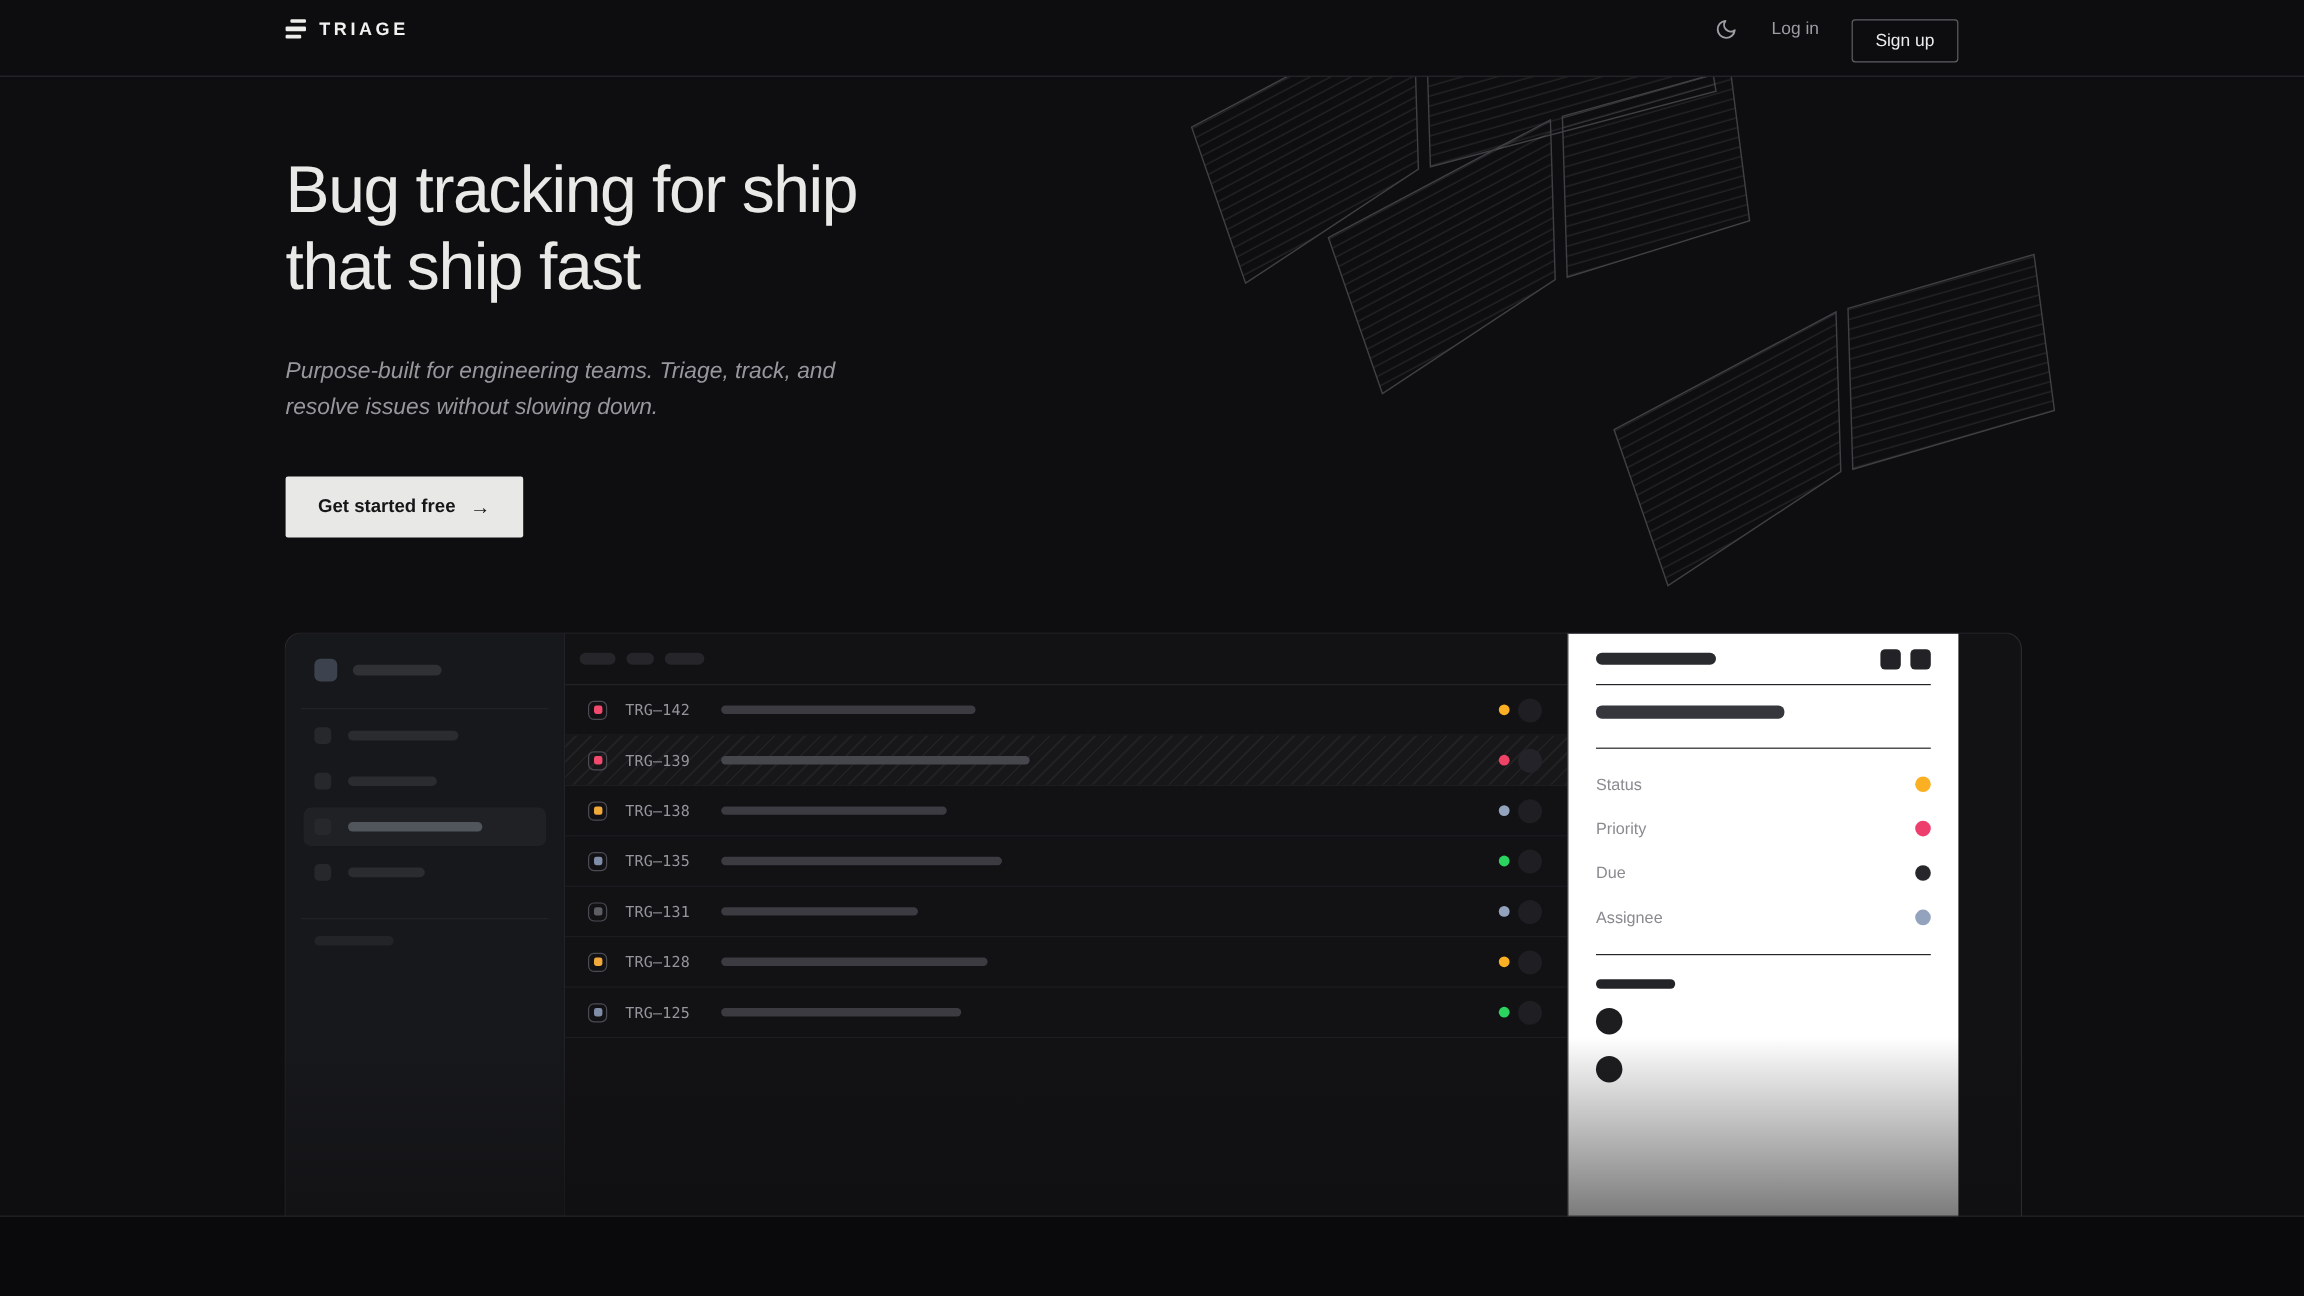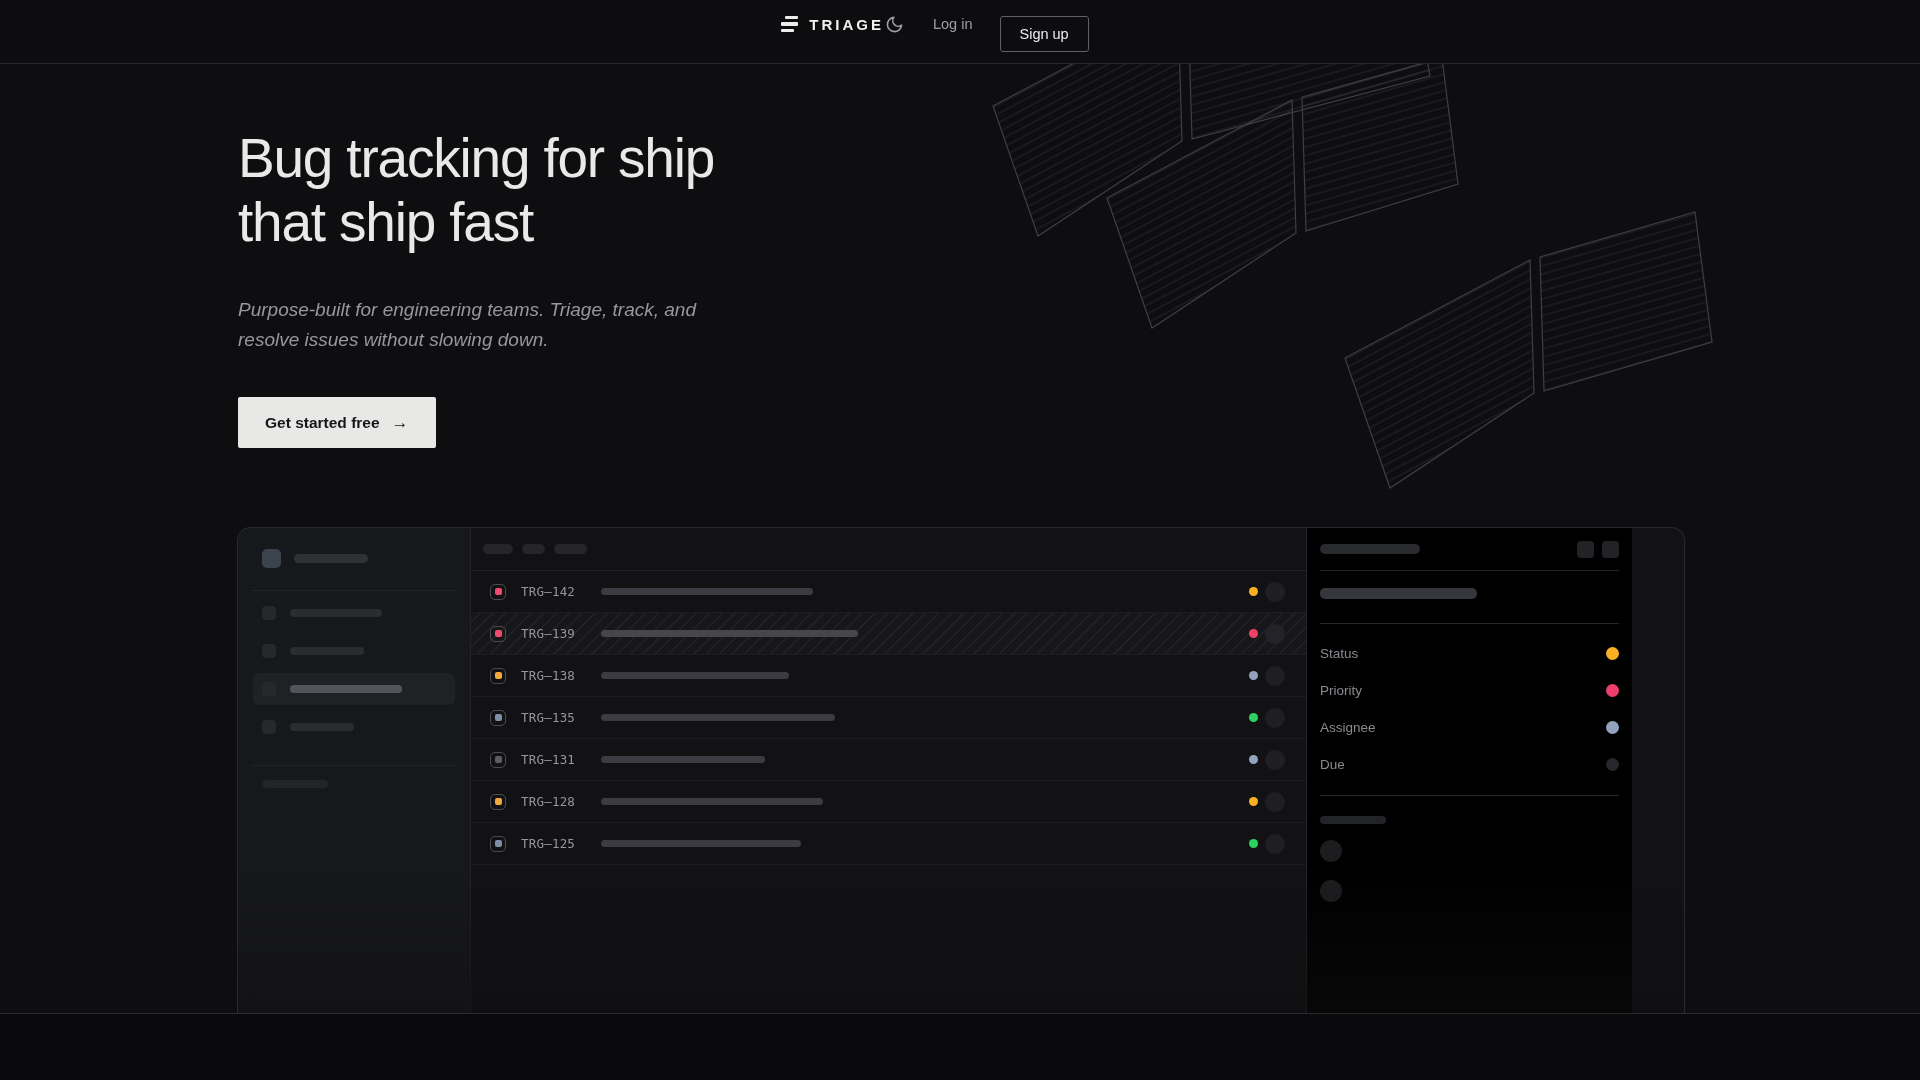--- a/index.html
+++ b/index.html
@@ -4,21 +4,21 @@
 <style>
   * { margin:0; padding:0; box-sizing:border-box; }
   html,body { width:1920px; height:1080px; overflow:hidden; background:#0e0e10;
               font-family:"Liberation Sans", sans-serif; }
   .page { position:relative; width:1920px; height:1080px; background:#0e0e10; }
 
   
   .nav { position:absolute; top:0; left:0; width:1920px; height:64px;
          background:#0d0d0f; border-bottom:1px solid #2a2a2e; z-index:10; }
   .nav-inner { position:absolute; left:238px; right:288px; top:0; height:48px;
-               display:flex; align-items:center; justify-content:center; }
+               display:flex; align-items:center; justify-content:space-between; }
   .brand { display:flex; align-items:center; gap:11px; }
   .logo-glyph { display:flex; flex-direction:column; gap:3px; width:17px; }
   .logo-glyph i { display:block; height:3.2px; background:#ededeb; border-radius:1px; }
   .logo-glyph i:nth-child(1){ width:13px; align-self:flex-end; }
   .logo-glyph i:nth-child(2){ width:17px; }
   .logo-glyph i:nth-child(3){ width:13px; align-self:flex-start; }
   .brand-name { font-size:15px; font-weight:bold; letter-spacing:3px; color:#f1f1ef; }
   .nav-right { display:flex; align-items:center; gap:27px; }
   .moon-btn { width:22px; height:22px; display:flex; align-items:center; justify-content:center; cursor:pointer; }
   .login { font-size:14.5px; color:#9d9da3; cursor:pointer; }
@@ -74,21 +74,21 @@
   .issue-id { font-family:"DejaVu Sans Mono", monospace; font-size:12.5px; color:#95959b;
               margin-left:15px; width:64px; flex:none; letter-spacing:0.2px; }
   .issue-bar { height:7px; border-radius:3.5px; background:#3b3b41; margin-left:16px; }
   .hatched .issue-bar { background:#46464d; }
   .issue-right { margin-left:auto; display:flex; align-items:center; gap:7px; }
   .issue-status-dot { width:9px; height:9px; border-radius:50%; display:block; }
   .issue-avatar { width:20px; height:20px; border-radius:50%; background:#1f1f23; display:block; }
   .hatched .issue-avatar { background:#232329; }
 
   
-  .rp { background:#000000; border-left:1px solid #232327; position:relative; padding:0 13px; }
+  .rp { background:#ffffff; border-left:1px solid #232327; position:relative; padding:0 23px; }
   .rp-head { height:43px; display:flex; align-items:center; border-bottom:1px solid #232327; }
   .rp-head .skel { width:100px; height:10px; background:#2a2b2f; }
   .rp-head-btns { margin-left:auto; display:flex; gap:8px; }
   .rp-head-btns .bx { width:17px; height:17px; border-radius:4px; background:#222227; }
   .rp-title { width:157px; height:11px; background:#35373c; border-radius:5px; margin-top:17px; }
   .rp-line { height:6px; border-radius:3px; background:#222327; }
   .rp-div { height:1px; background:#26262a; }
   .field { height:37px; display:flex; align-items:center; }
   .field-label { font-size:13.5px; color:#8a8a90; }
   .field-dot { margin-left:auto; width:13px; height:13px; border-radius:50%; display:block; }
@@ -299,26 +299,26 @@
       <div style="margin-top:11px;">
           <div class="field">
             <span class="field-label">Status</span>
             <span class="field-dot" style="background:#fbb024"></span>
           </div>
           <div class="field">
             <span class="field-label">Priority</span>
             <span class="field-dot" style="background:#ed3e6e"></span>
           </div>
           <div class="field">
+            <span class="field-label">Due</span>
+            <span class="field-dot" style="background:#26262b"></span>
+          </div>
+          <div class="field">
             <span class="field-label">Assignee</span>
             <span class="field-dot" style="background:#93a2bd"></span>
-          </div>
-          <div class="field">
-            <span class="field-label">Due</span>
-            <span class="field-dot" style="background:#26262b"></span>
           </div>
         </div>
       <div class="rp-div" style="margin-top:12px;"></div>
       <span class="skel" style="width:66px;height:8px;background:#232428;margin-top:20px;"></span>
       <span class="rp-circ" style="margin-top:16px;display:block;"></span>
       <span class="rp-circ" style="margin-top:18px;display:block;"></span>
     </div>
 
     <div class="panel-fade"></div>
   </div>

